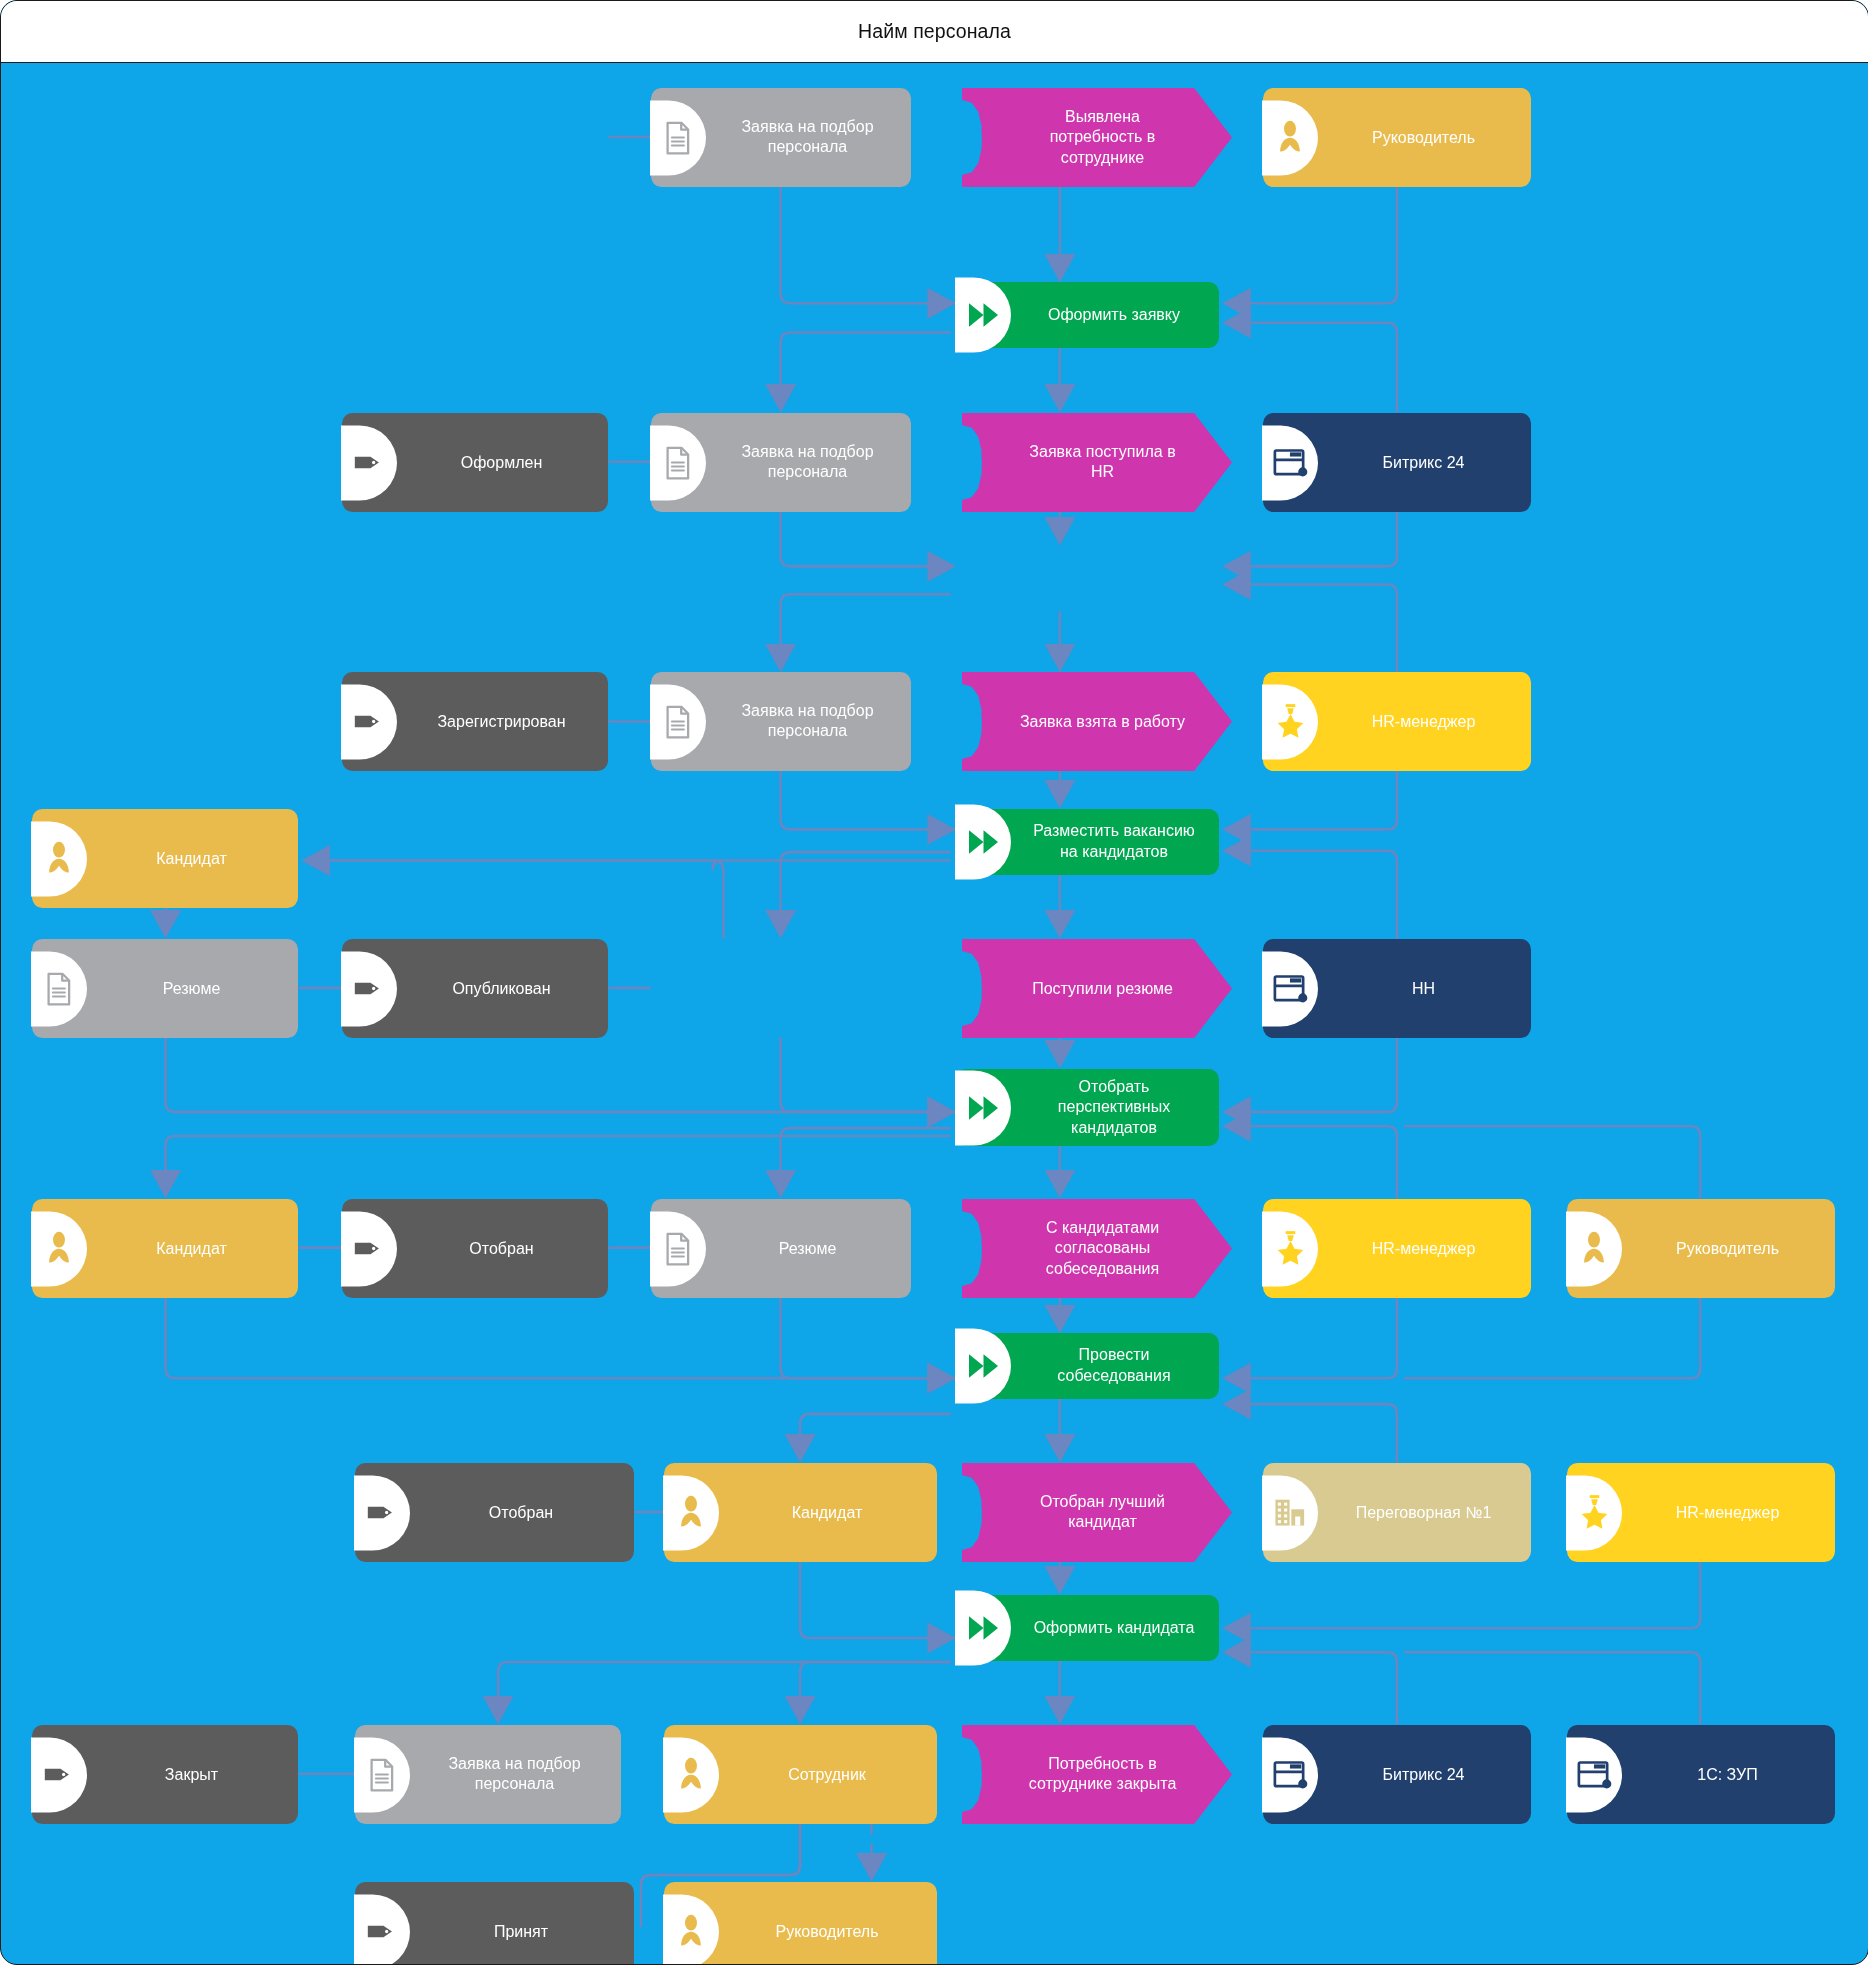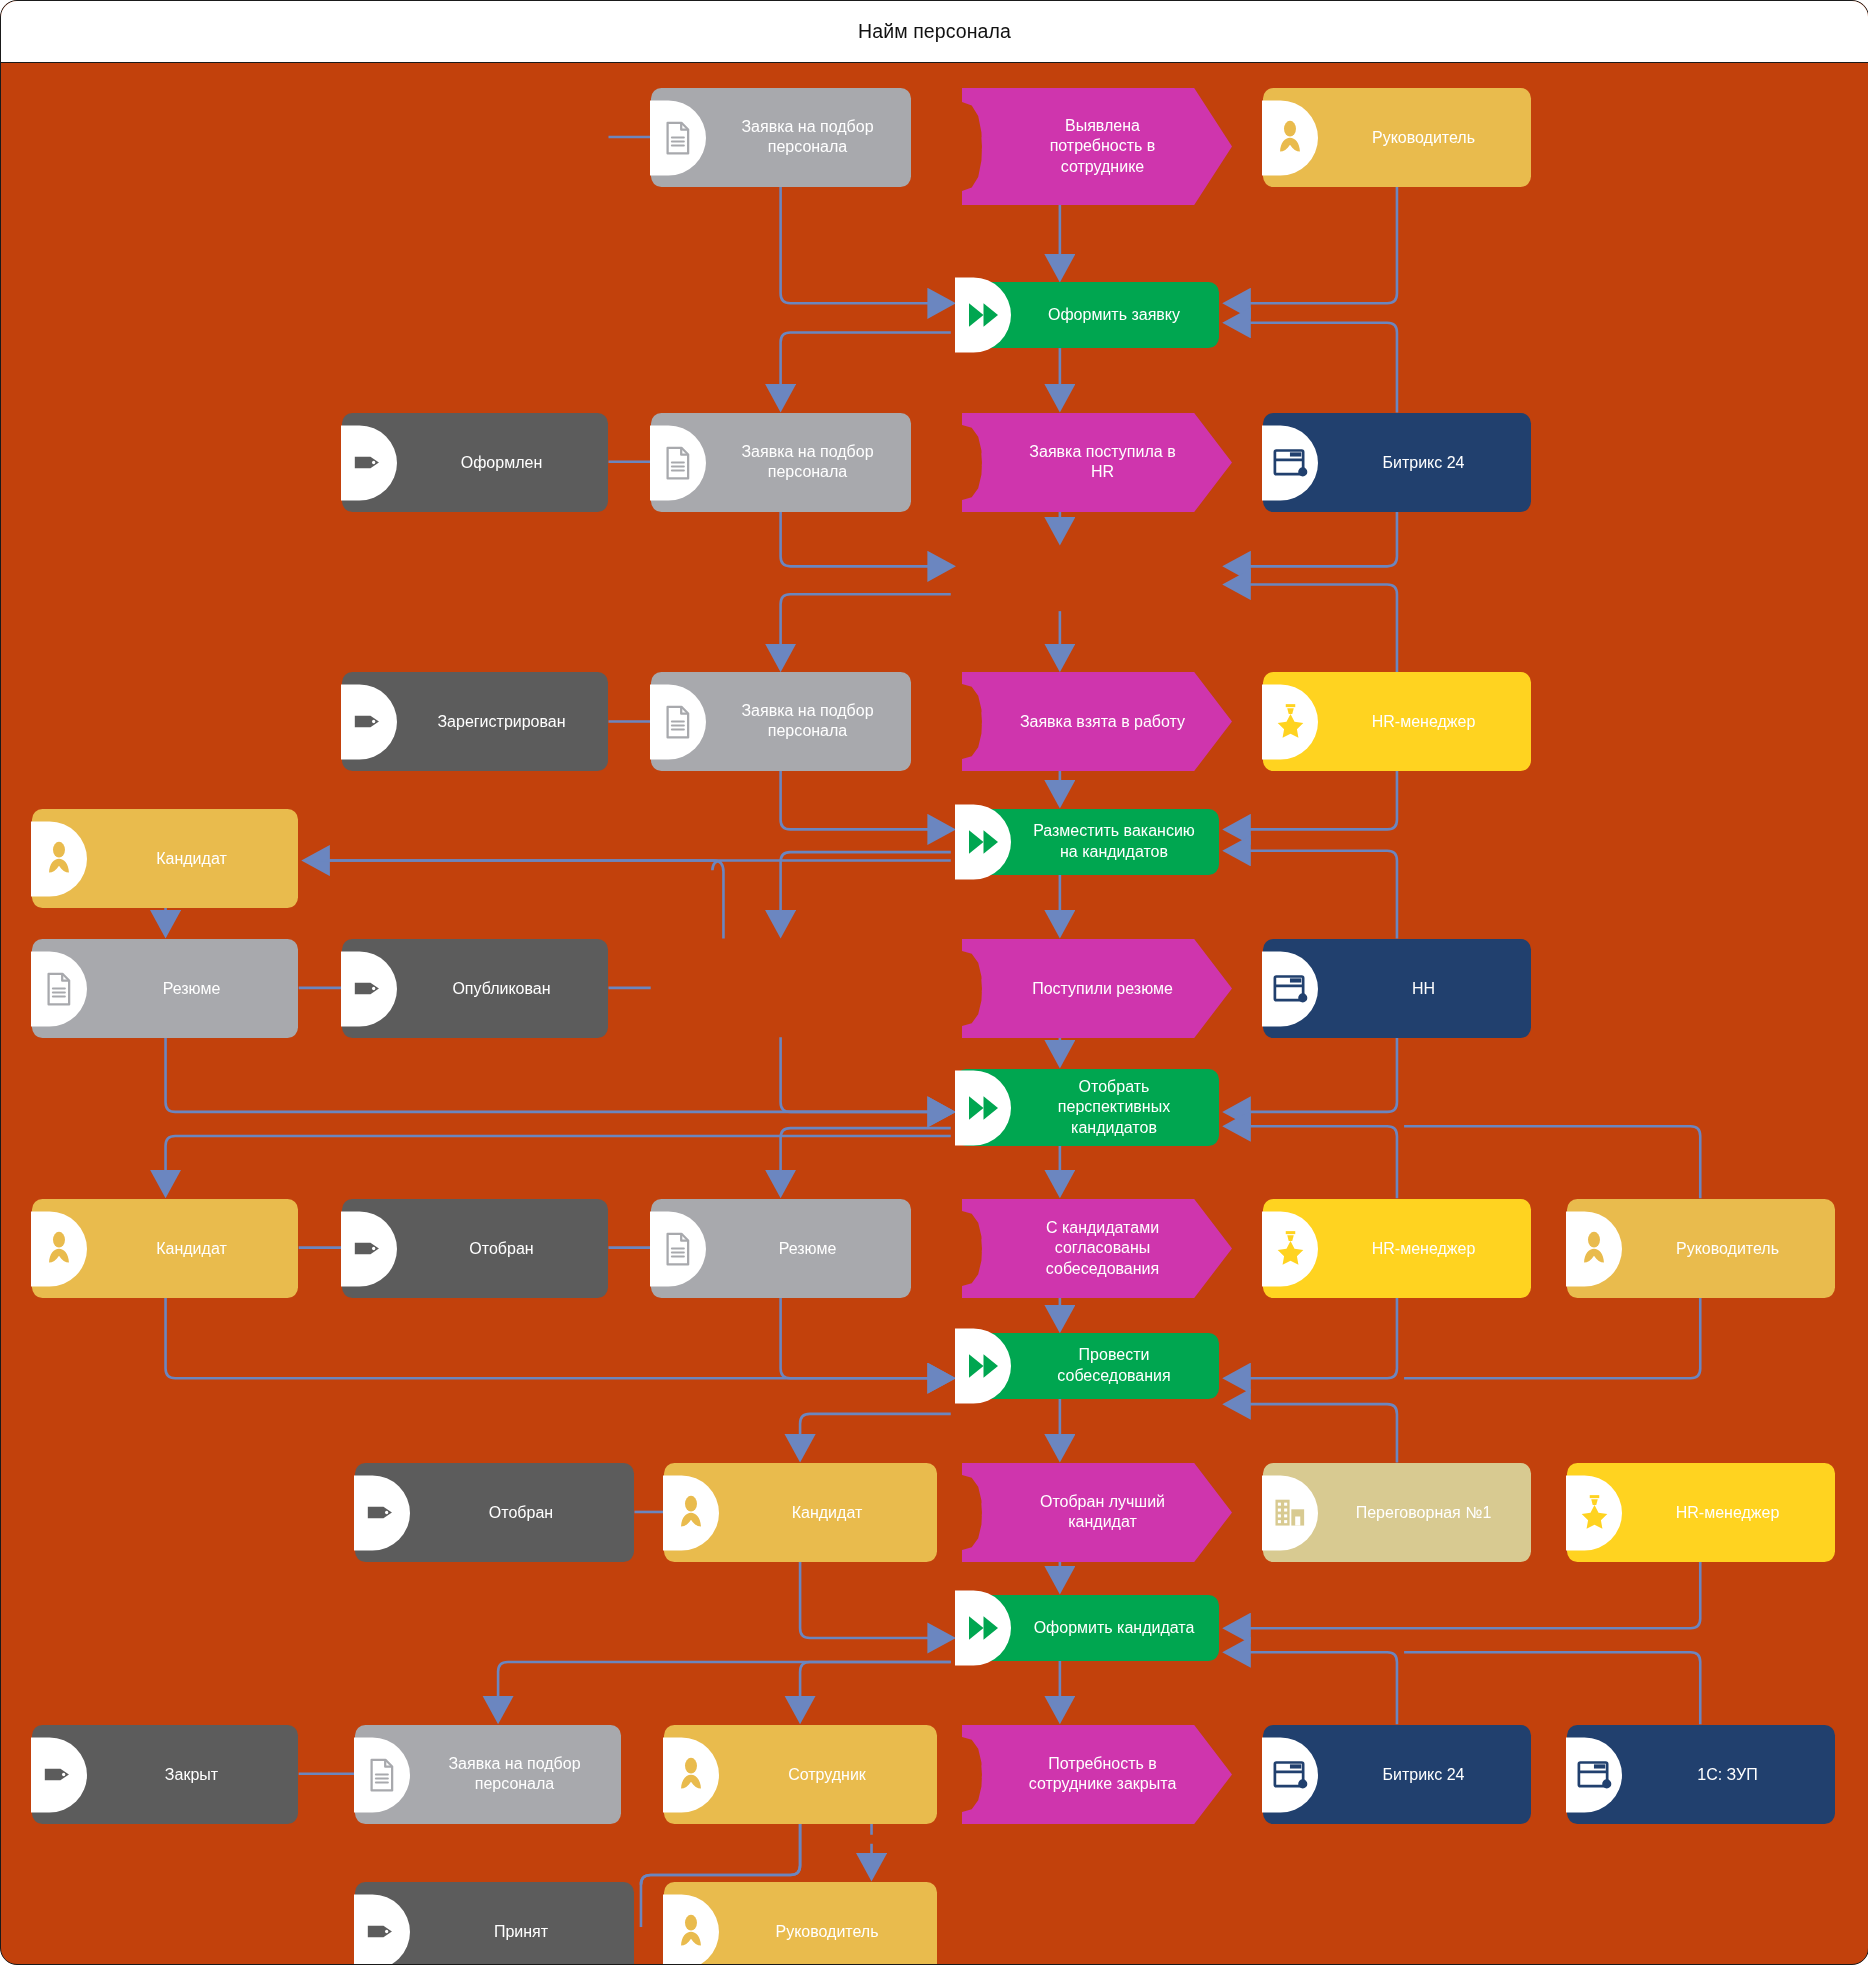--- a/index.html
+++ b/index.html
@@ -2,21 +2,21 @@
 <html style="font-size:10.4px"><head>
 <meta charset="utf-8">
 <style>
   html,body{margin:0;padding:0;background:#ffffff;}
   body{font-family:"Liberation Sans","DejaVu Sans",sans-serif;}
 
   #page{
     position:relative;
     width:1869px;
     height:1965px;
-    background:#c2410c;
+    background:#0ea5e9;
     box-sizing:border-box;
     border:1.9px solid #1a1a1a;
     border-radius:17px;
     overflow:hidden;
   }
 
   #titlebar{
     position:absolute;
     left:0;top:0;
     width:100%;
@@ -246,21 +246,21 @@
             <g stroke="#a8a9ad" stroke-width="1.5" stroke-linecap="round">
               <path d="M7.4 12.6h9"></path>
               <path d="M7.4 15.6h9"></path>
               <path d="M7.4 18.6h9"></path>
             </g>
           </svg>
         </div>
         <div class="lbl">Заявка на подбор
 персонала</div>
       </div>
-      <div class="node t-event" style="left: 961px; top: 25px; width: 270px; height: 117px;">
+      <div class="node t-event" style="left: 961px; top: 25px; width: 270px; height: 99px;">
         <div class="badge">
           <svg width="34" height="36" viewBox="0 0 24 26">
             <rect x="3.2" y="2.2" width="2.4" height="21.5" rx="1" fill="#cf35ad"></rect>
             <path d="M7.1 3.2 h6.2 v3.1 h6.2 v9.2 h-6.2 v-3.1 H7.1 z" fill="#cf35ad"></path>
           </svg>
         </div>
         <div class="lbl">Выявлена
 потребность в
 сотруднике</div>
       </div>

